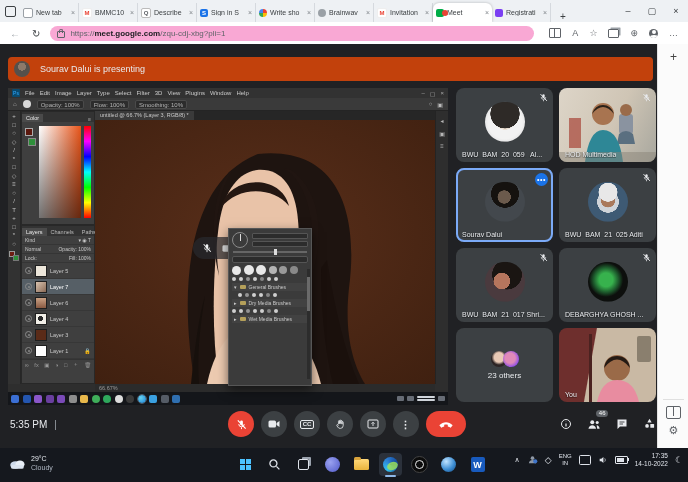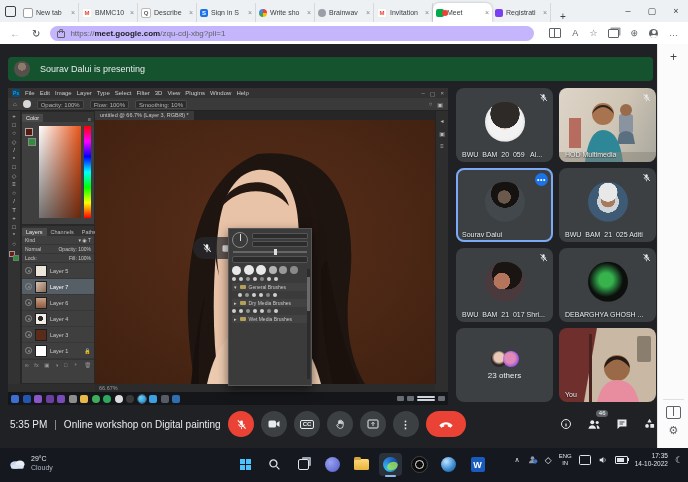--- a/index.html
+++ b/index.html
@@ -27,37 +27,37 @@
   .fav.meet{background:#00ac47;position:relative;}
   .fav.meet::after{content:"";position:absolute;right:-4px;top:1px;width:6px;height:6px;border-radius:50%;background:#ea4335;}
   .fav.purple{background:#7b3ff2;}
   #winctl{margin-left:auto;display:flex;align-items:center;height:22px;}
   #winctl span{width:24px;text-align:center;font-size:9px;color:#3c4043;}
 
   
   #addrbar{left:0;top:22px;width:688px;height:22px;background:#ffffff;display:flex;align-items:center;}
   .nav{font-size:10px;color:#9aa0a6;margin-left:10px;}
   .nav.re{color:#3c4043;margin-left:12px;}
-  #urlpill{margin-left:10px;width:470px;height:15px;border-radius:8px;background:#c4b5fd;
+  #urlpill{margin-left:10px;width:470px;height:15px;border-radius:8px;background:#f9a8d4;
            display:flex;align-items:center;padding:0 7px;gap:5px;}
   .lock{width:6px;height:5px;border:1px solid #5f6368;border-radius:1px;position:relative;margin-top:2px;}
   .lock::before{content:"";position:absolute;left:1px;top:-3px;width:2px;height:3px;border:1px solid #5f6368;border-bottom:none;border-radius:2px 2px 0 0;}
   #urltext{font-size:8px;color:#5f6368;white-space:nowrap;}
   #urltext .host{color:#202124;font-weight:bold;}
   #addricons{margin-left:auto;display:flex;align-items:center;gap:11px;margin-right:10px;color:#5f6368;font-size:9px;}
   .splitic{width:10px;height:8px;border:1px solid #5f6368;border-radius:1px;position:relative;}
   .splitic::after{content:"";position:absolute;left:4px;top:0;width:1px;height:8px;background:#5f6368;}
   .collic{width:9px;height:7px;border:1px solid #5f6368;border-radius:1px;box-shadow:2px -2px 0 -0.5px #9aa0a6;}
   .profic{width:9px;height:9px;border-radius:50%;background:#5f6368;position:relative;overflow:hidden;}
   .profic::before{content:"";position:absolute;left:2.5px;top:1.5px;width:4px;height:4px;border-radius:50%;background:#fff;}
   .profic::after{content:"";position:absolute;left:0.5px;top:6px;width:8px;height:4px;border-radius:50% 50% 0 0;background:#fff;}
 
   
   #meetbg{left:0;top:44px;width:657px;height:404px;background:#202124;}
-  #banner{left:8px;top:57px;width:645px;height:24px;background:#14532d;border-radius:4px;
+  #banner{left:8px;top:57px;width:645px;height:24px;background:#c2410c;border-radius:4px;
           display:flex;align-items:center;gap:10px;padding:0 6px;box-sizing:border-box;}
   #banner .bav{width:16px;height:16px;border-radius:50%;background:radial-gradient(circle at 50% 35%,#8d7a6a 0 30%,#55504b 31% 100%);}
   #banner .btxt{font-size:9px;color:#e8eaed;}
 
   
   #ps{left:8px;top:88px;width:440px;height:317px;background:#2e2e2e;font-family:"Liberation Sans",sans-serif;}
   #ps *{box-sizing:border-box;}
   .ps-menubar{position:absolute;left:0;top:0;right:0;height:10px;background:#323232;display:flex;align-items:center;gap:5px;padding:0 4px;font-size:6px;color:#c9c9c9;}
   .ps-logo{width:8px;height:8px;background:#0a4a6e;color:#31a8ff;font-size:5px;display:flex;align-items:center;justify-content:center;border-radius:1px;}
   .ps-winbtns{margin-left:auto;display:flex;gap:5px;font-size:6px;color:#aaa;}
@@ -654,21 +654,20 @@
       <path d="M45 40 q13,-17 26,0 q-2,-12 -13,-12 q-11,0 -13,12z" fill="#241a14"></path>
       <path d="M38 74 q5,-22 20,-22 q17,0 22,22 z" fill="#e88ca0"></path>
     </svg>
     <div class="pname">You</div>
   </div>
 </div>
 
 <div class="abs" id="meetinfo">
   <span>5:35 PM</span>
   <span class="sep">|</span>
-  <span>Online workshop on Digital painting</span>
 </div>
 
 <div class="abs" id="controls">
   <div class="cbtn red">
     <svg width="11" height="11" viewBox="0 0 24 24">
         <rect x="9" y="3" width="6" height="11" rx="3" fill="#fff"></rect>
         <path d="M6 11a6 6 0 0 0 12 0M12 18v4" stroke="#fff" stroke-width="2" fill="none"></path>
         <line x1="4" y1="3" x2="21" y2="21" stroke="#fff" stroke-width="2.6"></line>
       </svg>
   </div>

